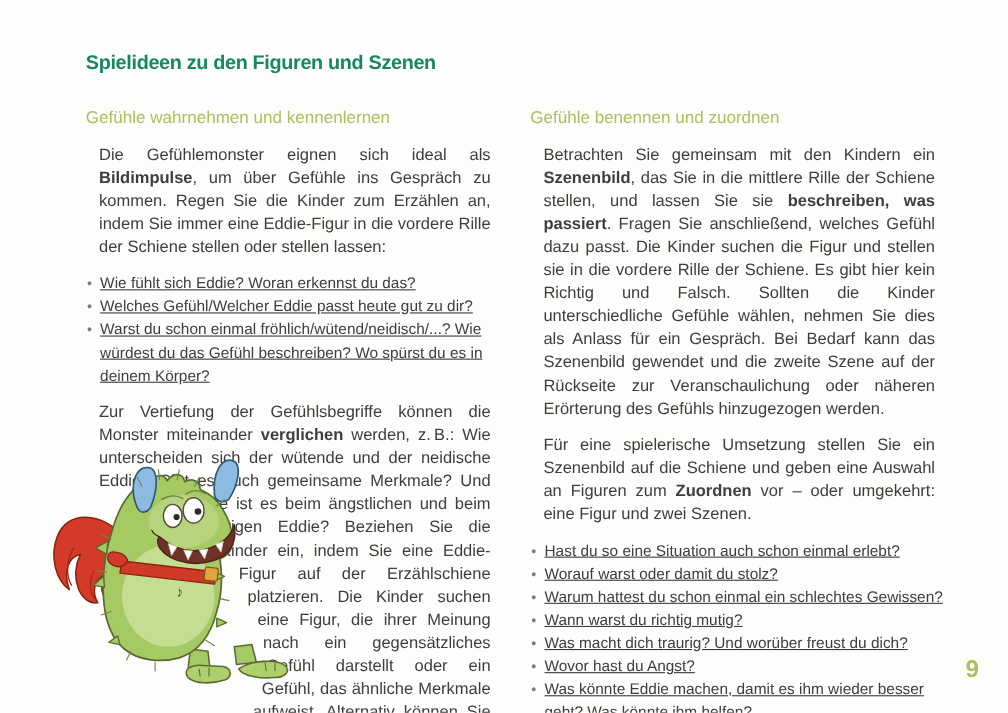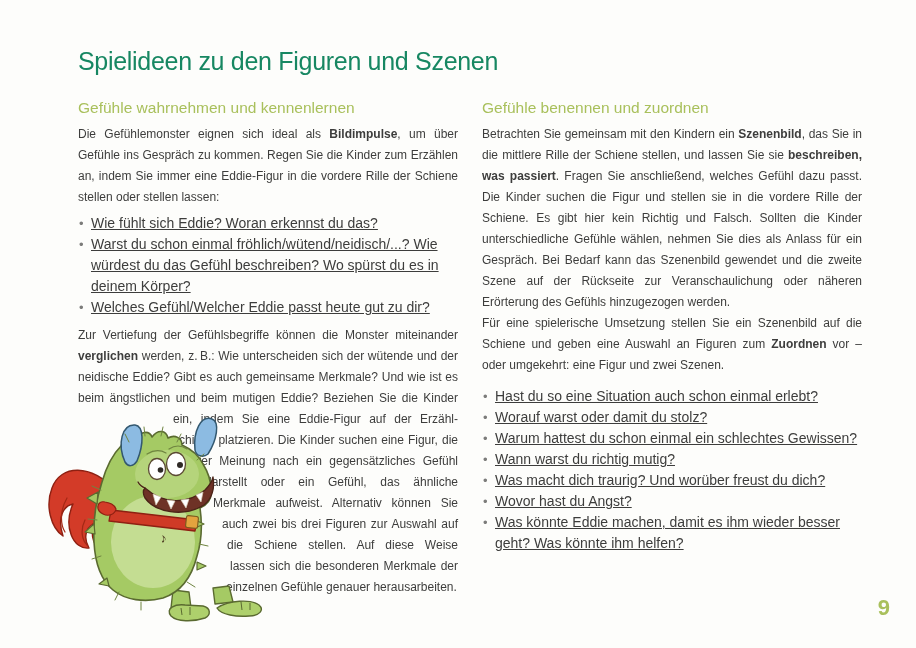--- a/index.html
+++ b/index.html
@@ -4,25 +4,25 @@
 <style>
   html,body{margin:0;padding:0;}
   body{width:916px;height:648px;background:#fdfdfb;font-family:"Liberation Sans",sans-serif;position:relative;overflow:hidden;}
   :root{
     --title-green:#178762;
     --subhead-green:#a9c05c;
     --body-color:#3d3d3c;
     --pagenum-green:#a9c05c;
   }
   .page{position:absolute;inset:0;}
-  .page-title{position:absolute;left:78px;top:48px;margin:0;font-size:25px;line-height:1.1;font-weight:normal;color:var(--title-green);letter-spacing:-0.3px;}
+  .page-title{position:absolute;left:78px;top:48px;margin:0;font-size:18px;line-height:1.1;font-weight:bold;color:var(--title-green);letter-spacing:-0.3px;}
   .columns{position:absolute;left:78px;top:98px;width:784px;display:grid;grid-template-columns:380px 380px;column-gap:24px;}
   .col{width:380px;}
   .col-heading{margin:0 0 6px 0;font-size:15.5px;line-height:20px;font-weight:normal;color:var(--subhead-green);}
-  .para{margin:0;font-size:12px;line-height:21px;text-align:justify;color:var(--body-color);}
+  .para{margin:12px;font-size:15px;line-height:21px;text-align:justify;color:var(--body-color);}
   .para .b{font-weight:bold;}
   ul.bullets{list-style:none;margin:5px 0 7px 0;padding:0;}
   ul.bullets li{position:relative;padding-left:13px;font-size:14px;line-height:21px;color:var(--body-color);text-decoration:underline;}
   ul.bullets li::before{content:"\2022";position:absolute;left:1px;top:0;color:#7c7c7a;font-size:13px;}
   .monster-spacer{
     float:left;width:156px;height:330px;
     shape-outside:polygon(0px 103px,95px 103px,95px 126px,110px 126px,110px 147px,127px 147px,127px 168px,135px 168px,135px 189px,144px 189px,144px 210px,149px 210px,149px 231px,152px 231px,152px 252px,148px 252px,148px 273px,140px 273px,140px 294px,132px 294px,132px 330px,0px 330px);
   }
   .monster-svg{position:absolute;left:45px;top:412px;width:255px;height:215px;pointer-events:none;}
   .page-number{position:absolute;right:26px;top:595px;font-size:22px;font-weight:bold;color:var(--pagenum-green);}
@@ -34,22 +34,22 @@
 
   <h1 class="page-title">Spielideen zu den Figuren und Szenen</h1>
 
   <div class="columns">
 
     <div class="col">
       <h2 class="col-heading">Gefühle wahrnehmen und kennenlernen</h2>
       <p class="para"><span>Die Gefühlemonster eignen sich ideal als </span><span class="b">Bildimpulse</span><span>, um über Gefühle ins Gespräch zu kommen. Regen Sie die Kinder zum Erzählen an, indem Sie immer eine Eddie-Figur in die vordere Rille der Schiene stellen oder stellen lassen:</span></p>
       <ul class="bullets">
           <li>Wie fühlt sich Eddie? Woran erkennst du das?</li>
+          <li>Welches Gefühl/Welcher Eddie passt heute gut zu dir?</li>
           <li>Warst du schon einmal fröhlich/wütend/neidisch/...? Wie würdest du das Gefühl beschreiben? Wo spürst du es in deinem Körper?</li>
-          <li>Welches Gefühl/Welcher Eddie passt heute gut zu dir?</li>
         </ul>
       <p class="para"><span class="monster-spacer"></span><span><span>Zur Vertiefung der Gefühlsbegriffe können die Monster mitei­nander </span><span class="b">verglichen</span><span> werden, z. B.: Wie unterscheiden sich der wütende und der neidische Eddie? Gibt es auch gemeinsame Merkmale? Und wie ist es beim ängstlichen und beim muti­gen Eddie? Beziehen Sie die Kinder ein, indem Sie eine Eddie-Figur auf der Erzähl­schiene platzieren. Die Kinder suchen eine Figur, die ihrer Mei­nung nach ein gegen­sätzliches Gefühl darstellt oder ein Gefühl, das ähnliche Merkmale aufweist. Alternativ kön­nen Sie auch zwei bis drei Figuren zur Auswahl auf die Schiene stellen. Auf diese Weise lassen sich die be­sonderen Merkmale der einzelnen Gefühle genauer heraus­arbeiten.</span></span></p>
     </div>
 
     <div class="col">
       <h2 class="col-heading">Gefühle benennen und zuordnen</h2>
       <p class="para"><span>Betrachten Sie gemeinsam mit den Kindern ein </span><span class="b">Szenenbild</span><span>, das Sie in die mittlere Rille der Schiene stellen, und lassen Sie sie </span><span class="b">beschreiben, was passiert</span><span>. Fragen Sie anschließend, welches Gefühl dazu passt. Die Kinder suchen die Figur und stellen sie in die vordere Rille der Schiene. Es gibt hier kein Richtig und Falsch. Sollten die Kinder unterschiedliche Ge­fühle wählen, nehmen Sie dies als Anlass für ein Gespräch. Bei Bedarf kann das Szenenbild gewendet und die zweite Szene auf der Rückseite zur Veranschau­lichung oder näheren Erörterung des Gefühls hinzugezogen werden.</span></p>
       <p class="para"><span>Für eine spielerische Umsetzung stellen Sie ein Szenenbild auf die Schiene und geben eine Auswahl an Figuren zum </span><span class="b">Zu­ordnen</span><span> vor – oder umgekehrt: eine Figur und zwei Szenen.</span></p>
       <ul class="bullets" style="margin-top:10px;">
           <li>Hast du so eine Situation auch schon einmal erlebt?</li>

